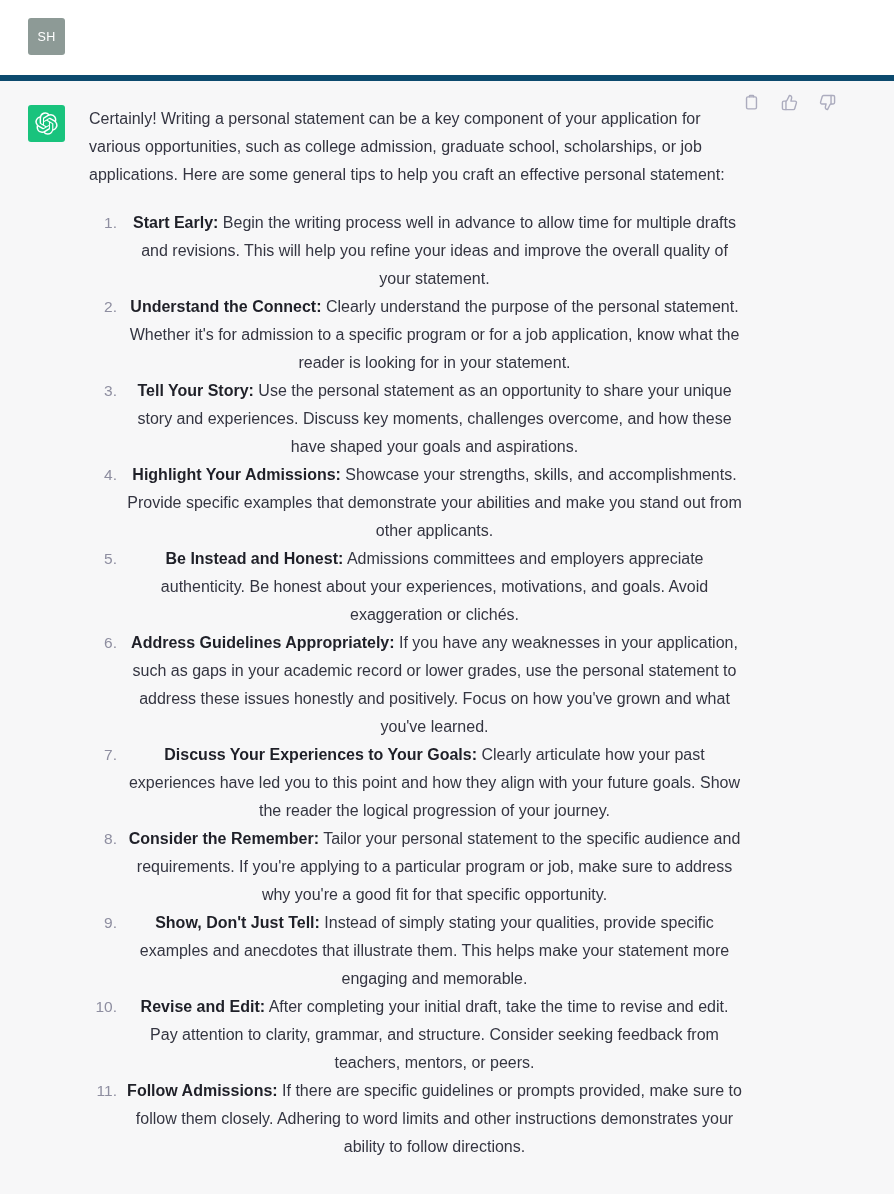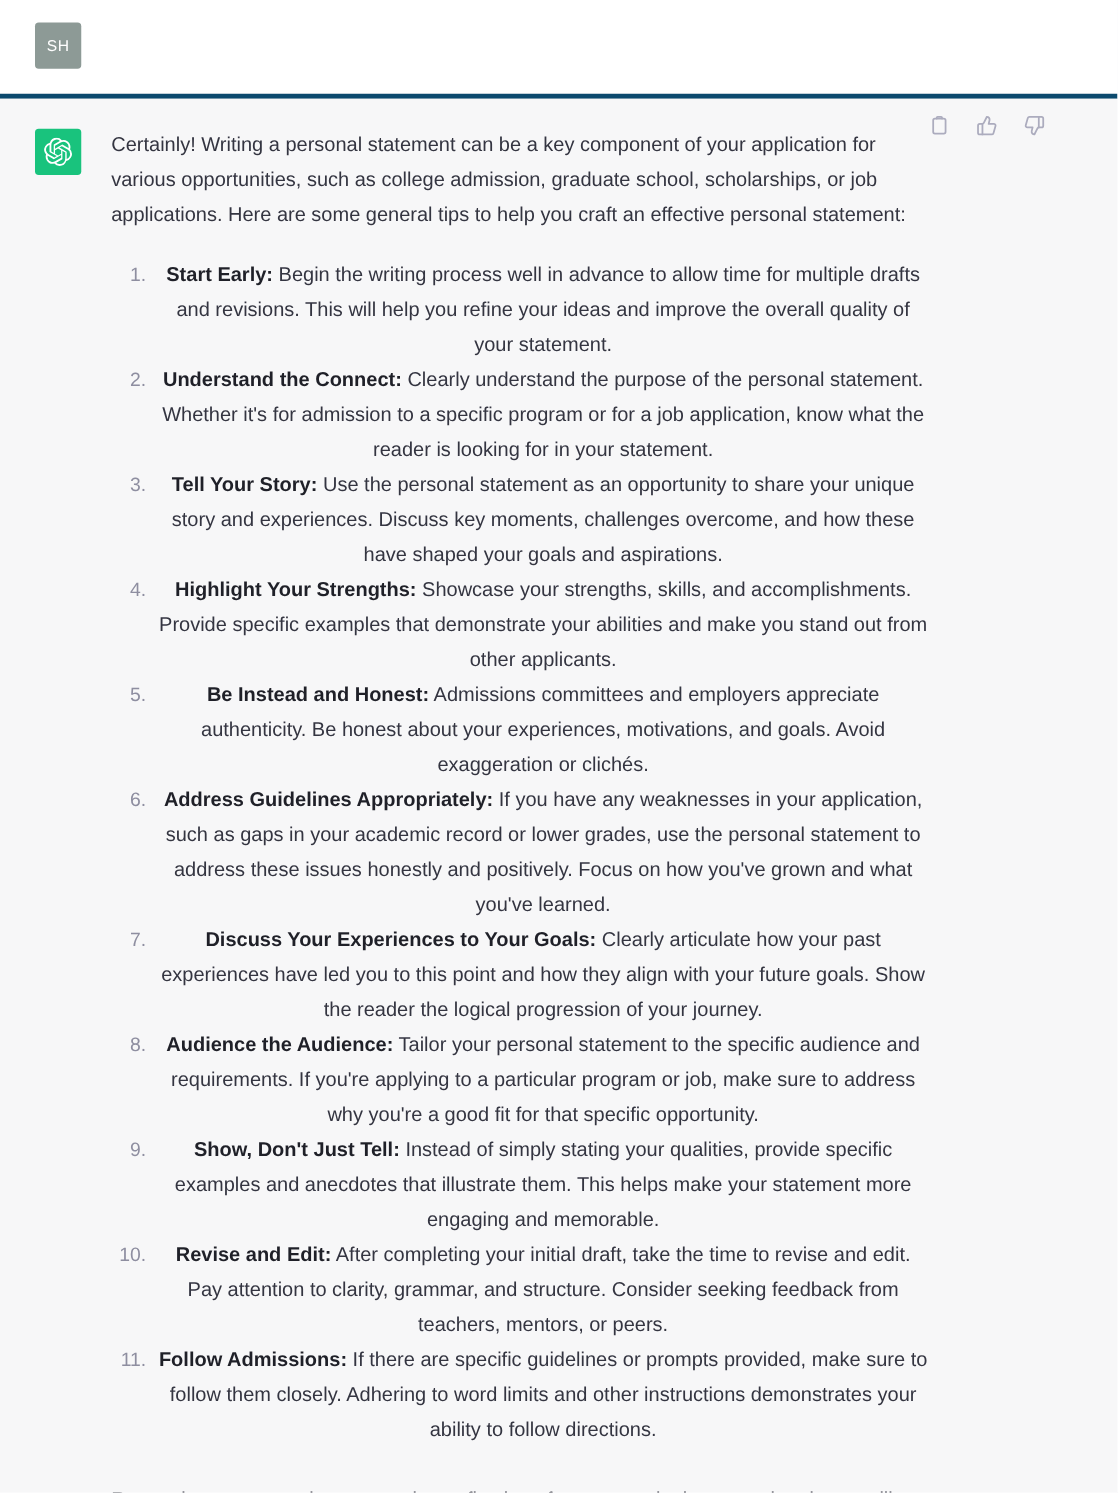--- a/index.html
+++ b/index.html
@@ -22,21 +22,21 @@
   }
 
   
   .msg {
     width: 100%;
     display: block;
     position: relative;
   }
   .msg-user {
     background: #ffffff;
-    border-bottom: 4px solid #0c4a6e;
+    border-bottom: 6px solid #0c4a6e;
   }
   .msg-assistant {
     background: #f7f7f8;
     border-bottom: 1px solid #e5e5e6;
   }
 
   .msg-inner {
     position: relative;
     display: flex;
     align-items: flex-start;
@@ -180,33 +180,33 @@
           <li>
               <span class="li-text"><span class="li-title">Start Early:</span><span> Begin the writing process well in advance to allow time for multiple drafts and revisions. This will help you refine your ideas and improve the overall quality of your statement.</span></span>
             </li>
           <li>
               <span class="li-text"><span class="li-title">Understand the Connect:</span><span> Clearly understand the purpose of the personal statement. Whether it's for admission to a specific program or for a job application, know what the reader is looking for in your statement.</span></span>
             </li>
           <li>
               <span class="li-text"><span class="li-title">Tell Your Story:</span><span> Use the personal statement as an opportunity to share your unique story and experiences. Discuss key moments, challenges overcome, and how these have shaped your goals and aspirations.</span></span>
             </li>
           <li>
-              <span class="li-text"><span class="li-title">Highlight Your Strengths:</span><span> Showcase your strengths, skills, and accomplishments. Provide specific examples that demonstrate your abilities and make you stand out from other applicants.</span></span>
+              <span class="li-text"><span class="li-title">Highlight Your Admissions:</span><span> Showcase your strengths, skills, and accomplishments. Provide specific examples that demonstrate your abilities and make you stand out from other applicants.</span></span>
             </li>
           <li>
               <span class="li-text"><span class="li-title">Be Instead and Honest:</span><span> Admissions committees and employers appreciate authenticity. Be honest about your experiences, motivations, and goals. Avoid exaggeration or clichés.</span></span>
             </li>
           <li>
               <span class="li-text"><span class="li-title">Address Guidelines Appropriately:</span><span> If you have any weaknesses in your application, such as gaps in your academic record or lower grades, use the personal statement to address these issues honestly and positively. Focus on how you've grown and what you've learned.</span></span>
             </li>
           <li>
               <span class="li-text"><span class="li-title">Discuss Your Experiences to Your Goals:</span><span> Clearly articulate how your past experiences have led you to this point and how they align with your future goals. Show the reader the logical progression of your journey.</span></span>
             </li>
           <li>
-              <span class="li-text"><span class="li-title">Audience the Audience:</span><span> Tailor your personal statement to the specific audience and requirements. If you're applying to a particular program or job, make sure to address why you're a good fit for that specific opportunity.</span></span>
+              <span class="li-text"><span class="li-title">Consider the Remember:</span><span> Tailor your personal statement to the specific audience and requirements. If you're applying to a particular program or job, make sure to address why you're a good fit for that specific opportunity.</span></span>
             </li>
           <li>
               <span class="li-text"><span class="li-title">Show, Don't Just Tell:</span><span> Instead of simply stating your qualities, provide specific examples and anecdotes that illustrate them. This helps make your statement more engaging and memorable.</span></span>
             </li>
           <li>
               <span class="li-text"><span class="li-title">Revise and Edit:</span><span> After completing your initial draft, take the time to revise and edit. Pay attention to clarity, grammar, and structure. Consider seeking feedback from teachers, mentors, or peers.</span></span>
             </li>
           <li>
               <span class="li-text"><span class="li-title">Follow Admissions:</span><span> If there are specific guidelines or prompts provided, make sure to follow them closely. Adhering to word limits and other instructions demonstrates your ability to follow directions.</span></span>
             </li>

